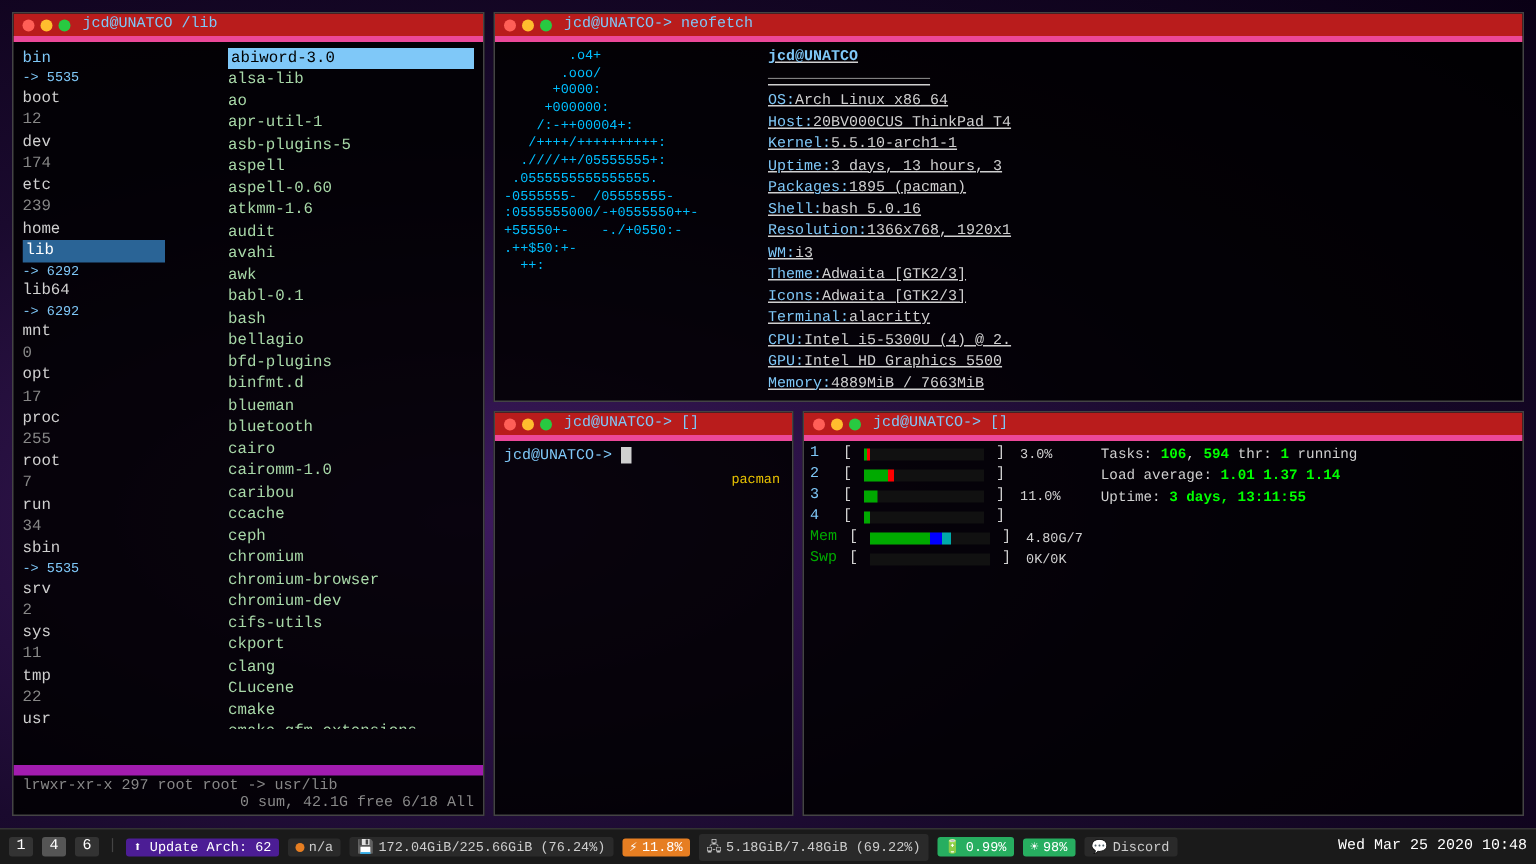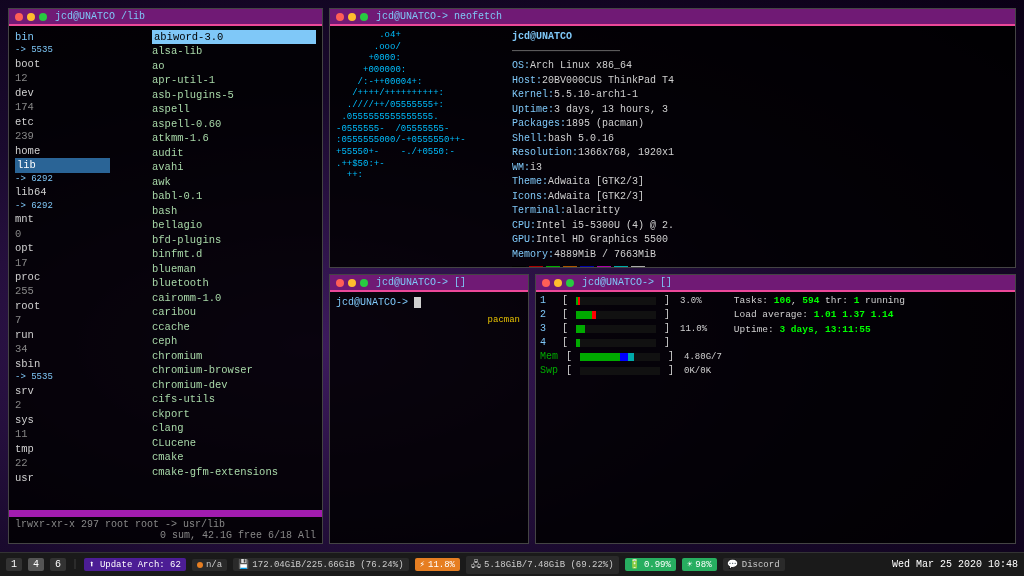--- a/index.html
+++ b/index.html
@@ -42,25 +42,25 @@
     .terminal-left {
       background: rgba(0, 0, 0, 0.85);
       border: 1px solid #444;
       flex: 0 0 315px;
       display: flex;
       flex-direction: column;
       overflow: hidden;
     }
 
     .terminal-titlebar {
-      background: #701a75;
+      background: #b91c1c;
       padding: 2px 6px;
       font-size: 10px;
       color: #ccc;
-      border-bottom: 2px solid #ec4899;
+      border-bottom: 4px solid #ec4899;
       display: flex;
       align-items: center;
       gap: 4px;
     }
 
     .term-dot {
       width: 8px; height: 8px;
       border-radius: 50%;
       display: inline-block;
     }
@@ -157,20 +157,21 @@
       font-size: 9px;
       line-height: 1.3;
       white-space: pre;
     }
 
     .sysinfo {
       flex: 1;
       font-size: 10px;
       line-height: 1.45;
       color: #d0d0d0;
+      text-decoration: underline;
     }
 
     .sysinfo-line { display: flex; gap: 0; }
     .sysinfo-key { color: #7fc8f8; }
     .sysinfo-val { color: #d0d0d0; }
 
     .color-blocks {
       display: flex;
       gap: 3px;
       margin-top: 4px;
@@ -467,20 +468,23 @@
                 <span class="right-file-name">bfd-plugins</span>
               </div>
             <div class="file-row">
                 <span class="right-file-name">binfmt.d</span>
               </div>
             <div class="file-row">
                 <span class="right-file-name">blueman</span>
               </div>
             <div class="file-row">
                 <span class="right-file-name">bluetooth</span>
+              </div>
+            <div class="file-row">
+                <span class="right-file-name">cairo</span>
               </div>
             <div class="file-row">
                 <span class="right-file-name">cairomm-1.0</span>
               </div>
             <div class="file-row">
                 <span class="right-file-name">caribou</span>
               </div>
             <div class="file-row">
                 <span class="right-file-name">ccache</span>
               </div>

